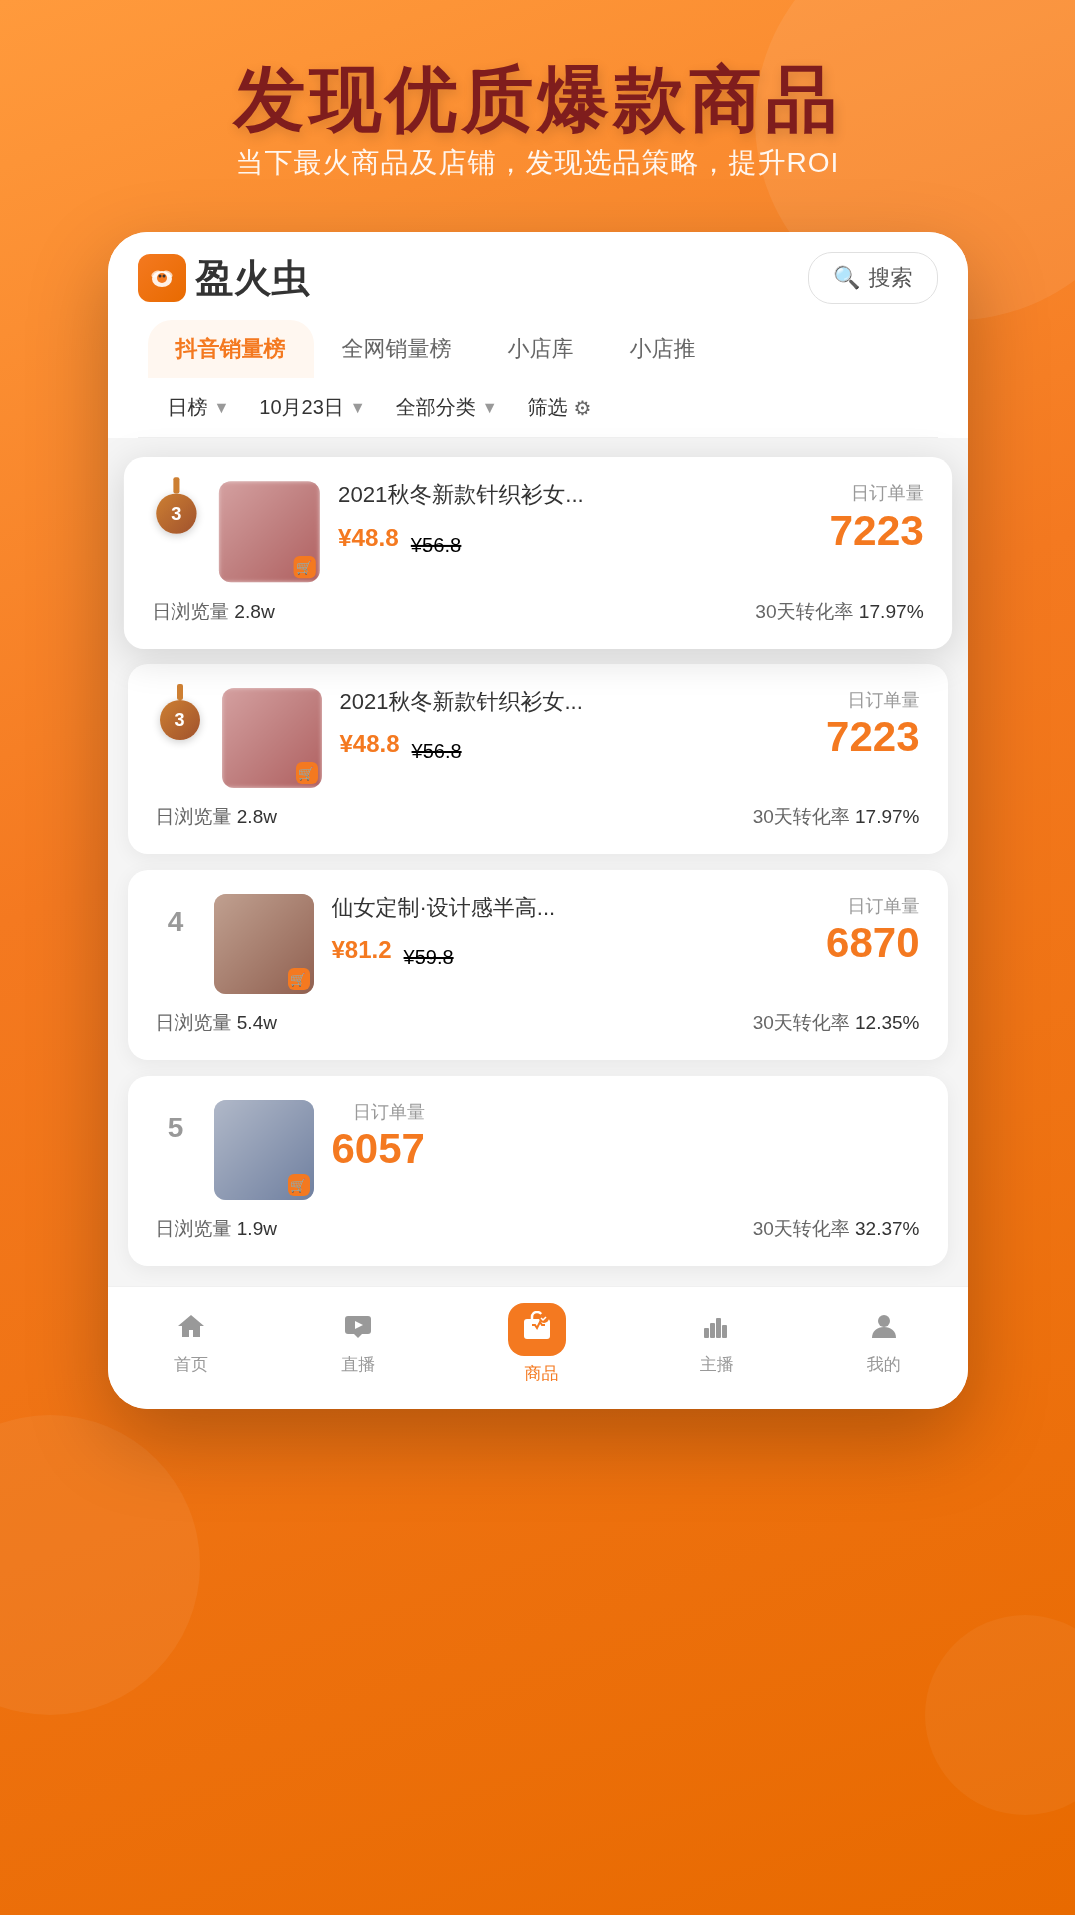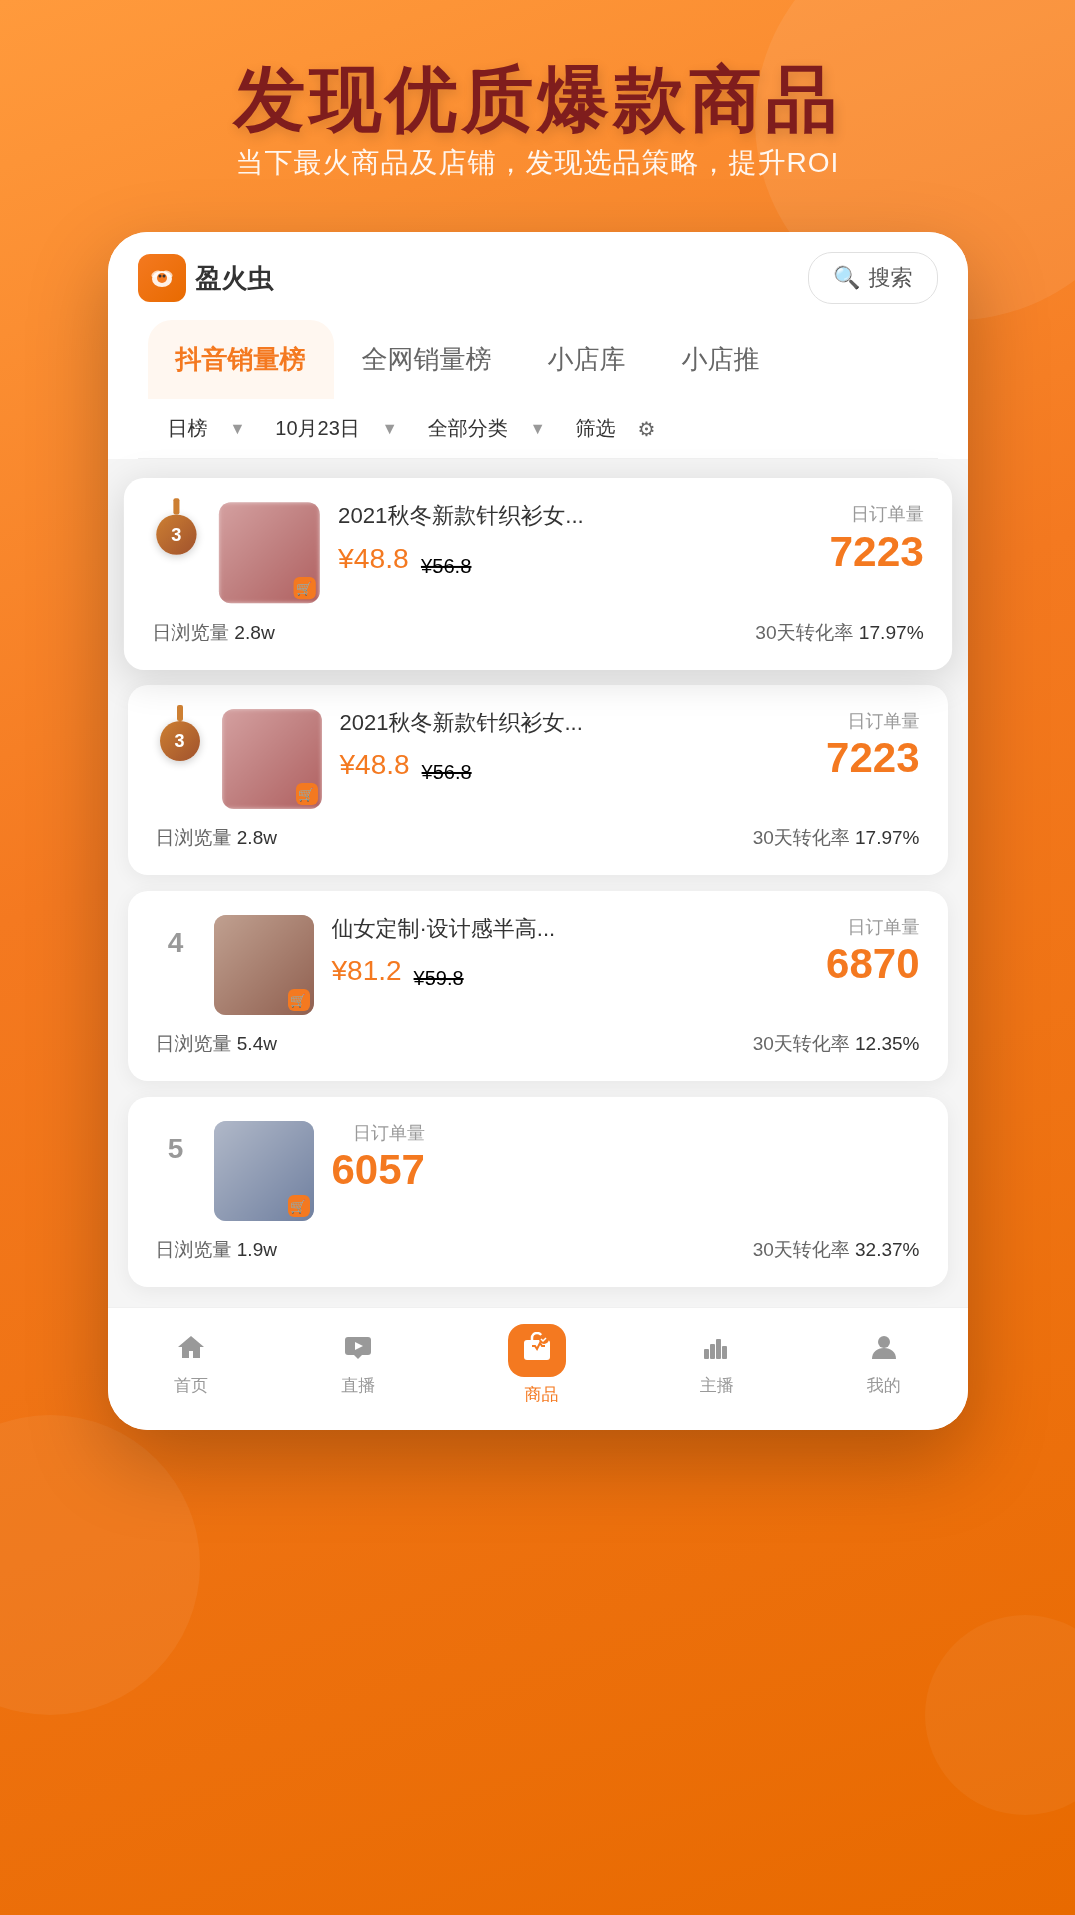--- a/index.html
+++ b/index.html
@@ -100,21 +100,21 @@
       gap: 10px;
     }
     .logo-icon {
       width: 48px; height: 48px;
       background: linear-gradient(135deg, #f47920, #e86a00);
       border-radius: 12px;
       display: flex; align-items: center; justify-content: center;
       font-size: 24px;
     }
     .logo-text {
-      font-size: 26px;
+      font-size: 38px;
       font-weight: 700;
       color: #333;
     }
     .search-btn {
       display: flex;
       align-items: center;
       gap: 8px;
       border: 1.5px solid #e0e0e0;
       border-radius: 24px;
       padding: 10px 24px;
@@ -124,22 +124,22 @@
     }
 
     
     .app-tabs {
       display: flex;
       gap: 0;
       padding: 0 10px;
       overflow: hidden;
     }
     .app-tab {
-      padding: 22px 28px;
-      font-size: 26px;
+      padding: 14px 28px;
+      font-size: 22px;
       border-radius: 24px 24px 0 0;
       font-weight: 500;
       white-space: nowrap;
     }
     .app-tab.active {
       background: #fff7f0;
       color: #f47920;
       font-weight: 700;
     }
     .app-tab.inactive {
@@ -152,21 +152,21 @@
       display: flex;
       align-items: center;
       padding: 16px 30px;
       background: #fff;
       gap: 30px;
       border-bottom: 1px solid #f0f0f0;
     }
     .filter-item {
       display: flex;
       align-items: center;
-      gap: 22px;
+      gap: 6px;
       font-size: 20px;
       color: #333;
     }
     .filter-arrow {
       font-size: 16px;
       color: #999;
     }
     .filter-icon {
       font-size: 20px;
       color: #666;
@@ -271,23 +271,23 @@
       font-weight: 500;
       margin-bottom: 8px;
       line-height: 1.3;
     }
     .product-price-row {
       display: flex;
       align-items: center;
       gap: 12px;
     }
     .price-current {
-      font-size: 28px;
+      font-size: 24px;
       color: #f47920;
-      font-weight: 400;
+      font-weight: 700;
     }
     .price-original {
       font-size: 20px;
       color: #000000;
       text-decoration: line-through;
       margin-top: 15px;
     }
 
     .product-order-col {
       text-align: right;

